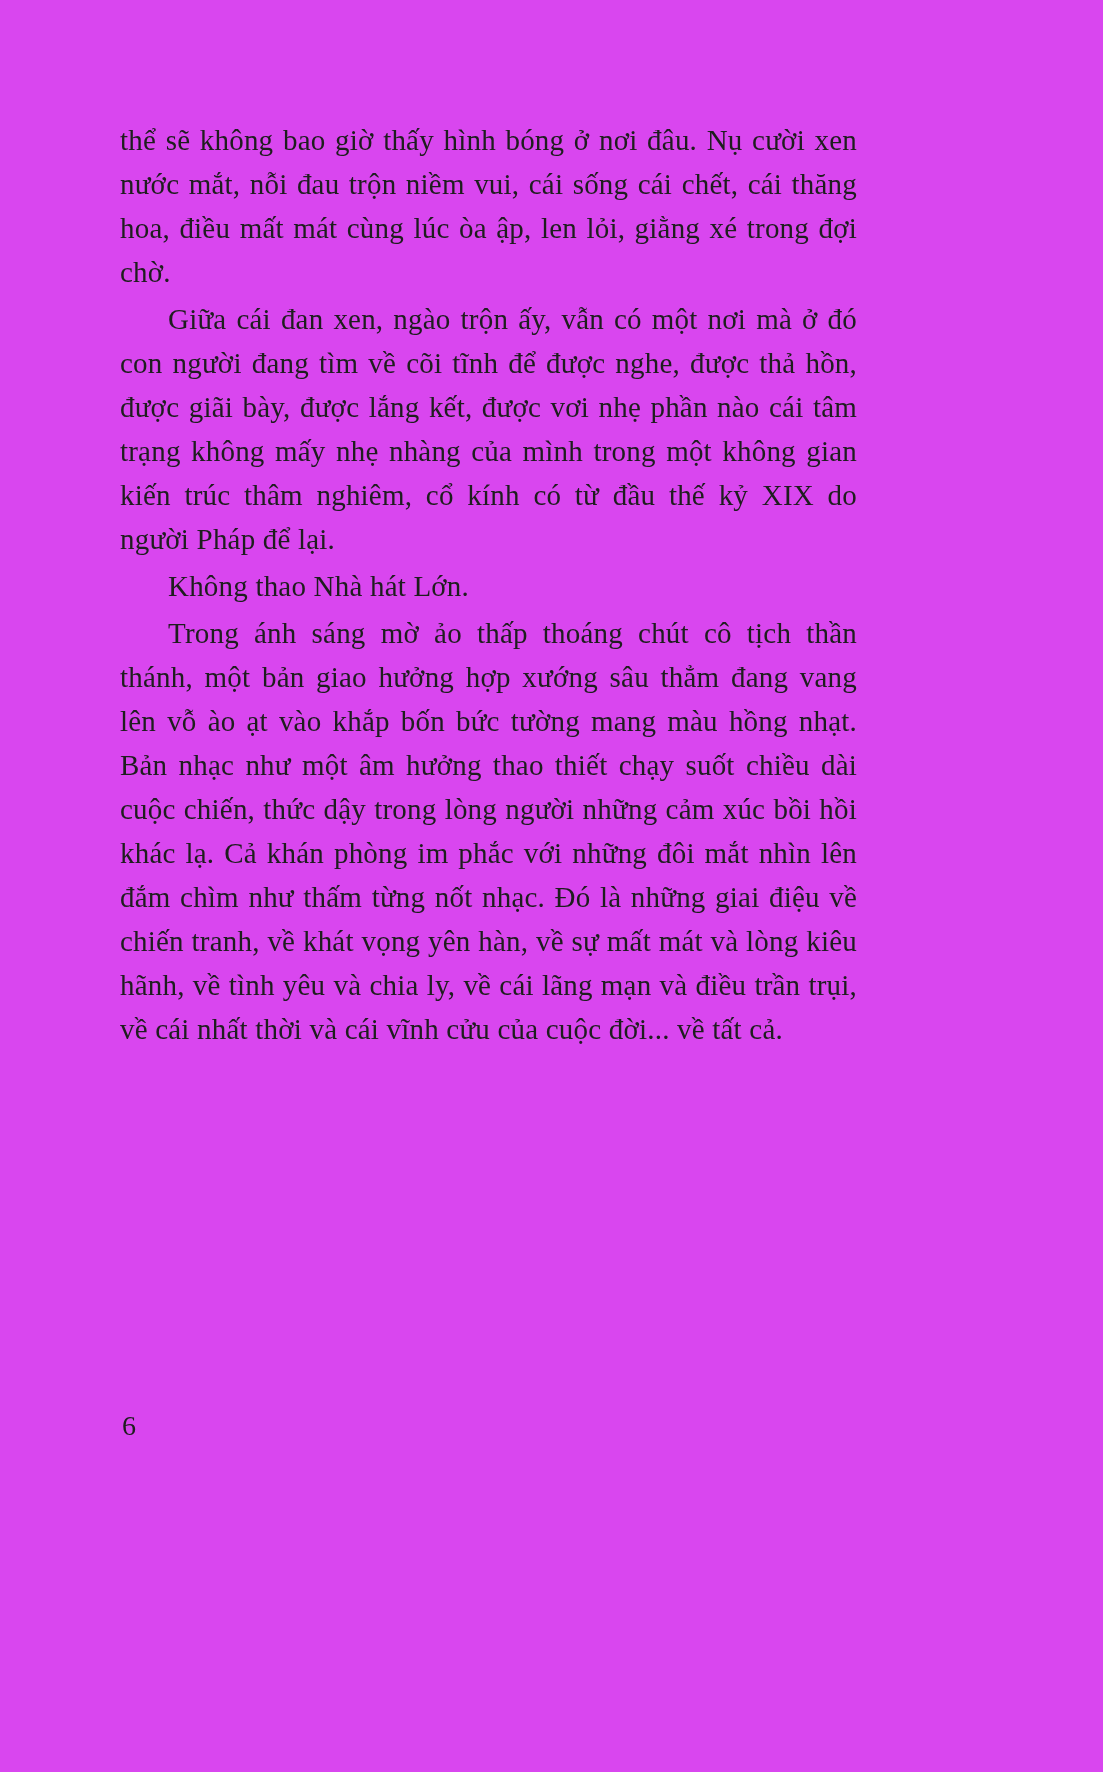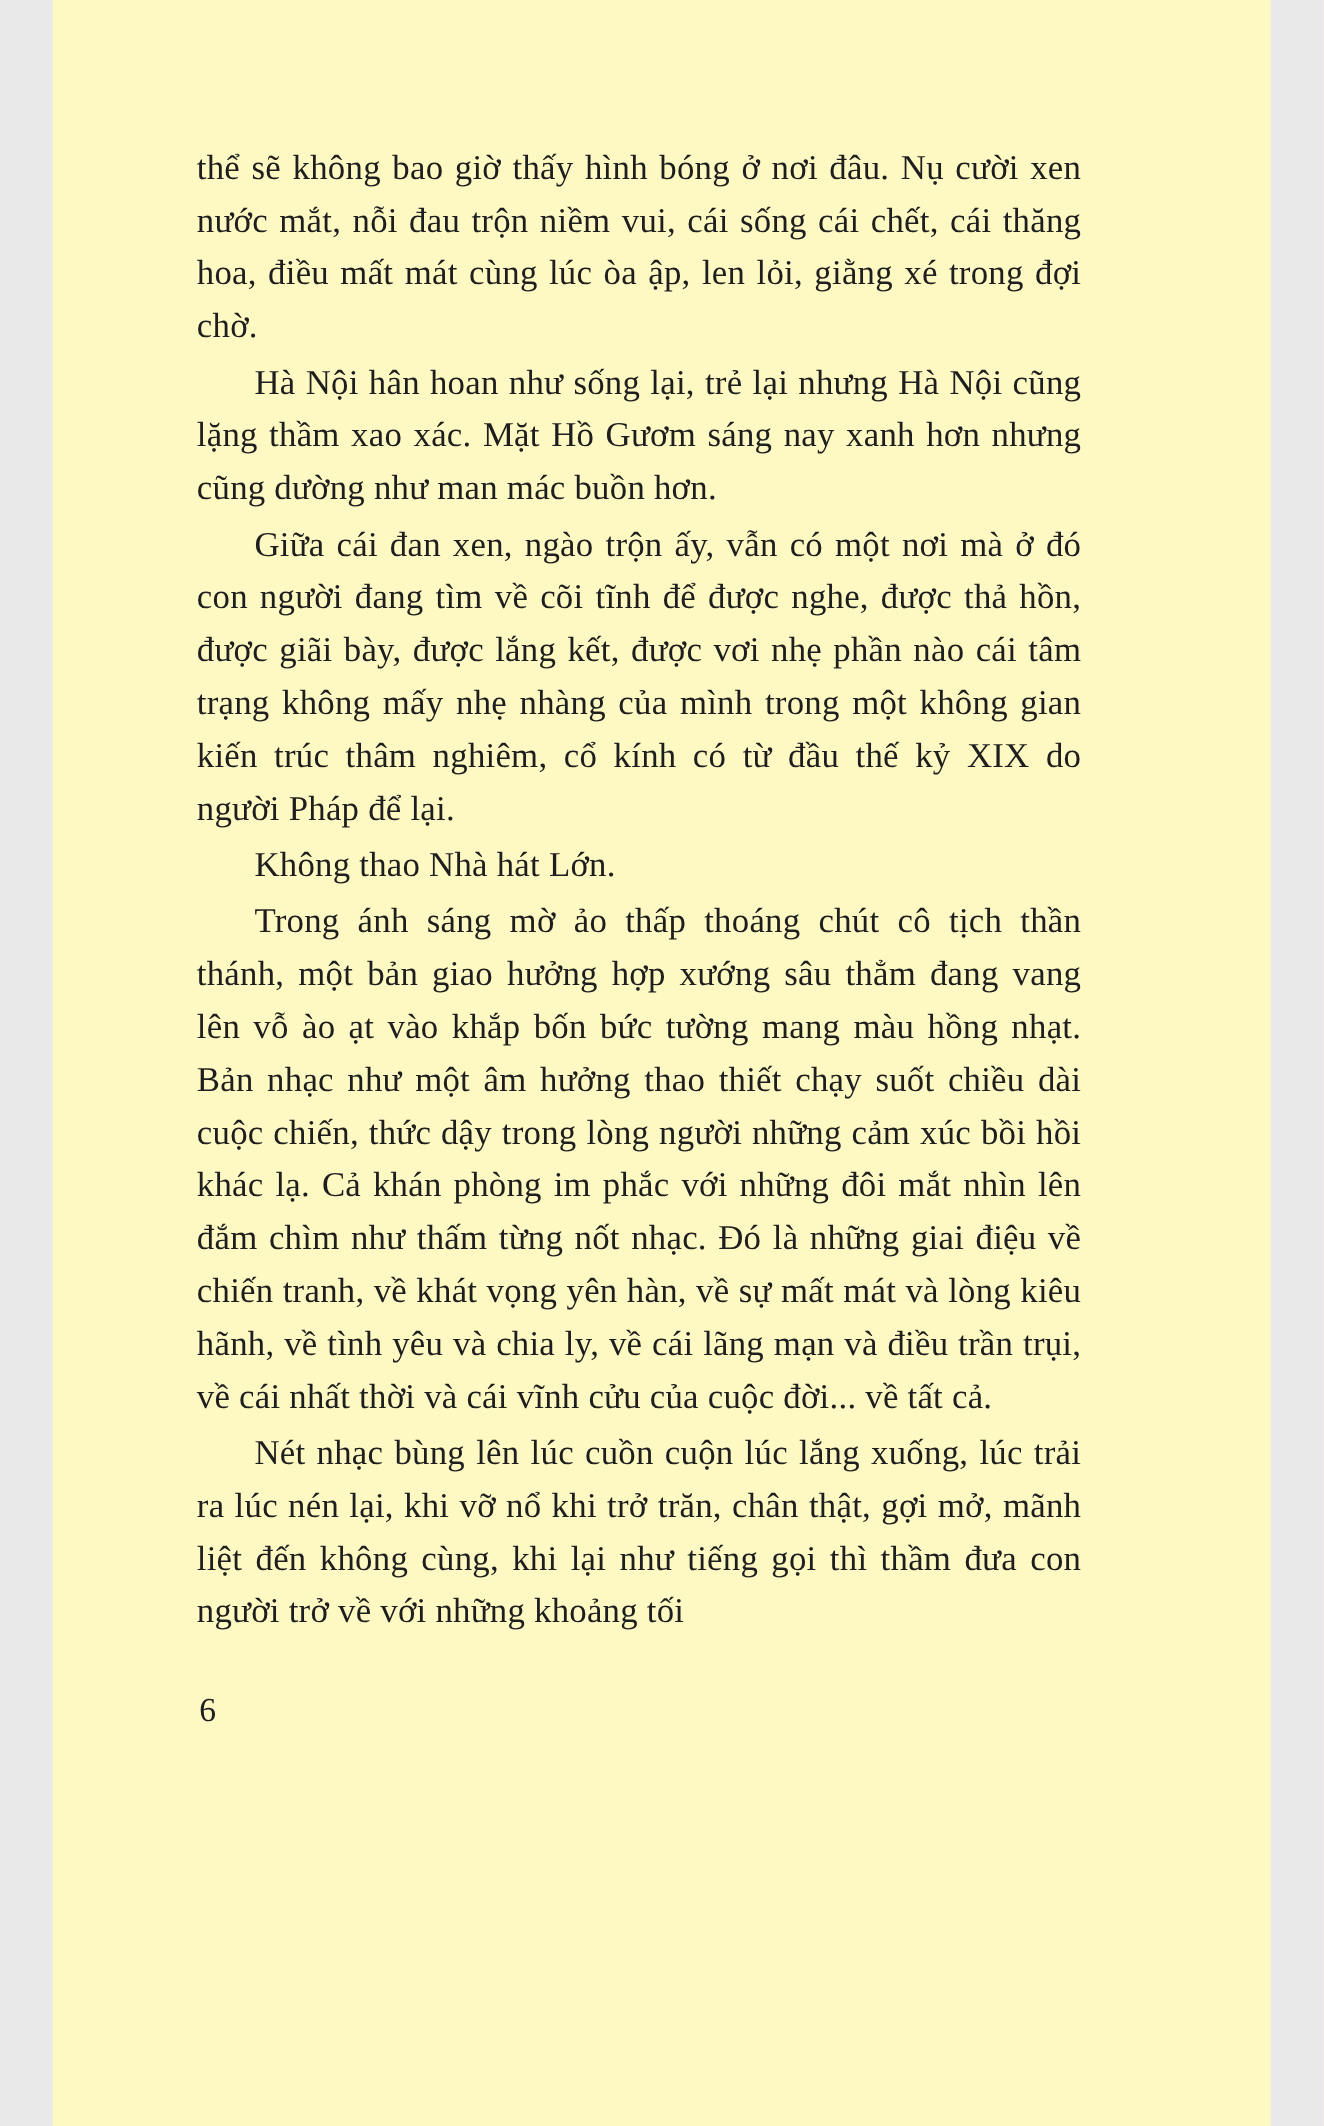--- a/index.html
+++ b/index.html
@@ -3,23 +3,23 @@
 <meta charset="utf-8">
 <style>
   * { box-sizing: border-box; }
   html, body {
     margin: 0;
     padding: 0;
     background: #e9e9e9;
   }
   .page {
     position: relative;
-    width: 1015px;
+    width: 1103px;
     height: 1772px;
-    background: #fef9c3;
+    background: #d946ef;
     margin: 0 auto;
     overflow: hidden;
     font-family: "Liberation Serif", "DejaVu Serif", serif;
     color: #1e1e1e;
     text-decoration: underline;
   }
   .text-block {
     position: absolute;
     left: 120px;
     top: 118px;
@@ -47,20 +47,18 @@
     line-height: 36px;
     color: #1e1e1e;
   }
 </style>
 </head>
 <body>
 
 <div class="page">
   <div class="text-block">
     <p class="para">thể sẽ không bao giờ thấy hình bóng ở nơi đâu. Nụ cười xen nước mắt, nỗi đau trộn niềm vui, cái sống cái chết, cái thăng hoa, điều mất mát cùng lúc òa ập, len lỏi, giằng xé trong đợi chờ.</p>
-    <p class="para indent">Hà Nội hân hoan như sống lại, trẻ lại nhưng Hà Nội cũng lặng thầm xao xác. Mặt Hồ Gươm sáng nay xanh hơn nhưng cũng dường như man mác buồn hơn.</p>
     <p class="para indent">Giữa cái đan xen, ngào trộn ấy, vẫn có một nơi mà ở đó con người đang tìm về cõi tĩnh để được nghe, được thả hồn, được giãi bày, được lắng kết, được vơi nhẹ phần nào cái tâm trạng không mấy nhẹ nhàng của mình trong một không gian kiến trúc thâm nghiêm, cổ kính có từ đầu thế kỷ XIX do người Pháp để lại.</p>
     <p class="para indent short">Không thao Nhà hát Lớn.</p>
     <p class="para indent">Trong ánh sáng mờ ảo thấp thoáng chút cô tịch thần thánh, một bản giao hưởng hợp xướng sâu thẳm đang vang lên vỗ ào ạt vào khắp bốn bức tường mang màu hồng nhạt. Bản nhạc như một âm hưởng thao thiết chạy suốt chiều dài cuộc chiến, thức dậy trong lòng người những cảm xúc bồi hồi khác lạ. Cả khán phòng im phắc với những đôi mắt nhìn lên đắm chìm như thấm từng nốt nhạc. Đó là những giai điệu về chiến tranh, về khát vọng yên hàn, về sự mất mát và lòng kiêu hãnh, về tình yêu và chia ly, về cái lãng mạn và điều trần trụi, về cái nhất thời và cái vĩnh cửu của cuộc đời... về tất cả.</p>
-    <p class="para indent">Nét nhạc bùng lên lúc cuồn cuộn lúc lắng xuống, lúc trải ra lúc nén lại, khi vỡ nổ khi trở trăn, chân thật, gợi mở, mãnh liệt đến không cùng, khi lại như tiếng gọi thì thầm đưa con người trở về với những khoảng tối</p>
   </div>
   <div class="page-number">6</div>
 </div>
 
 </body></html>

